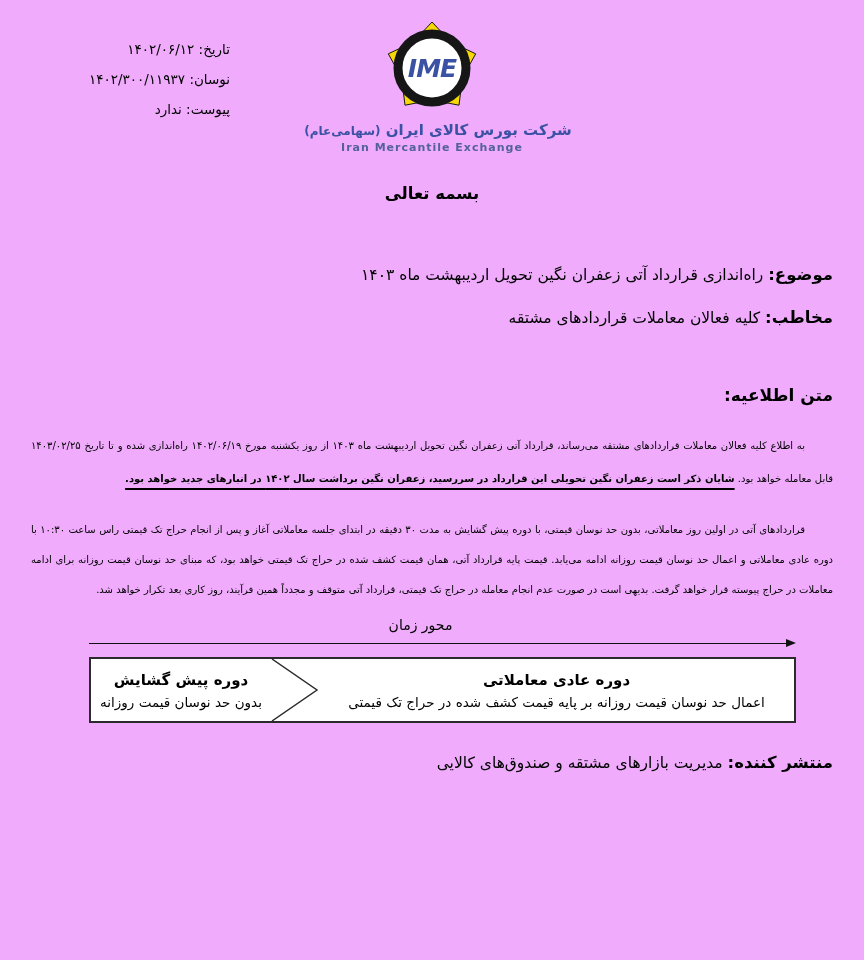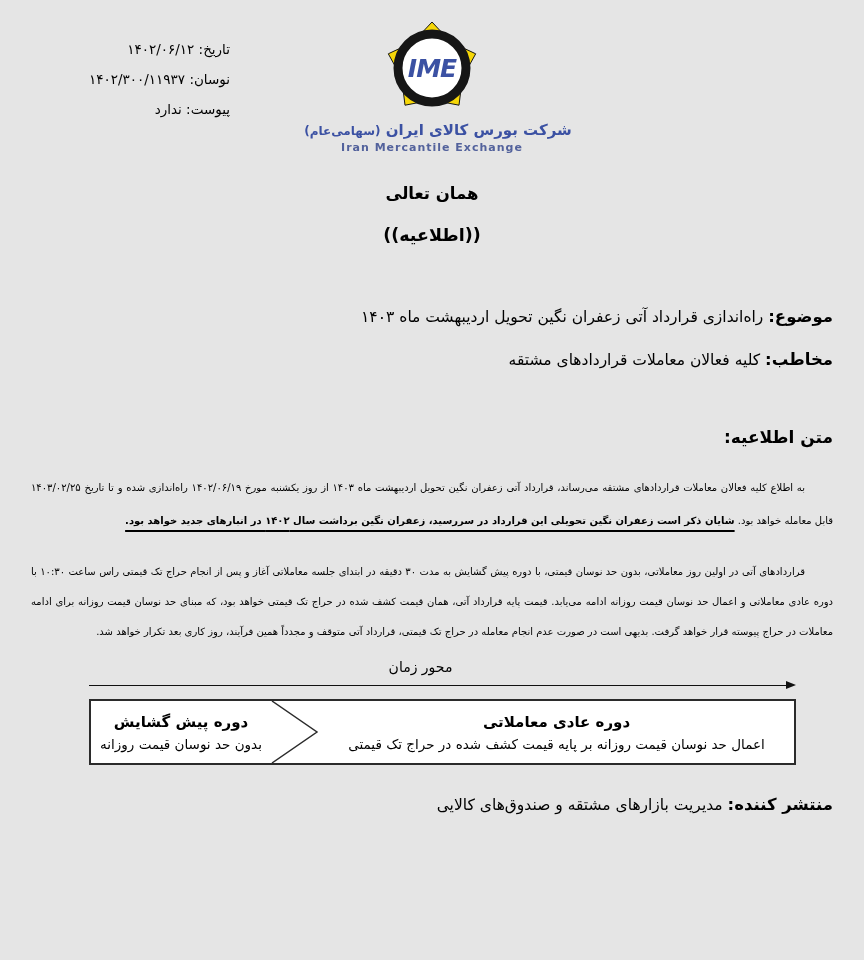--- a/index.html
+++ b/index.html
@@ -1,21 +1,21 @@
 <!DOCTYPE html>
 <html lang="fa"><head>
 <meta charset="utf-8">
 <style>
   * { box-sizing: border-box; }
   html, body { margin: 0; padding: 0; background: #ffffff; }
   .page {
     position: relative;
     width: 864px; height: 960px;
     margin: 0 auto;
-    background: #e5e5e5;
+    background: #f0abfc;
     font-family: "DejaVu Sans", sans-serif;
     color: #000;
     overflow: hidden;
   }
   
   .letterhead {
     position: absolute; top: 34px; left: 28px; width: 202px;
     direction: rtl; text-align: right;
     font-size: 13.5px; line-height: 30px;
   }
@@ -105,22 +105,21 @@
     </svg>
     <div class="company-name-fa">
       <span>شرکت بورس کالای ایران</span>
       <span class="shares">(سهامی‌عام)</span>
     </div>
     <div class="company-name-en">Iran Mercantile Exchange</div>
   </div>
 
   <div class="content">
 
-    <div class="basmala">همان تعالی</div>
-    <div class="notice-title">((اطلاعیه))</div>
+    <div class="basmala">بسمه تعالی</div>
 
     <div class="meta-line first">
       <span class="label">موضوع:</span><span> راه‌اندازی قرارداد آتی زعفران نگین تحویل اردیبهشت ماه ۱۴۰۳</span>
     </div>
     <div class="meta-line">
       <span class="label">مخاطب:</span><span> کلیه فعالان معاملات قراردادهای مشتقه</span>
     </div>
 
     <div class="section-label label">متن اطلاعیه:</div>
 

